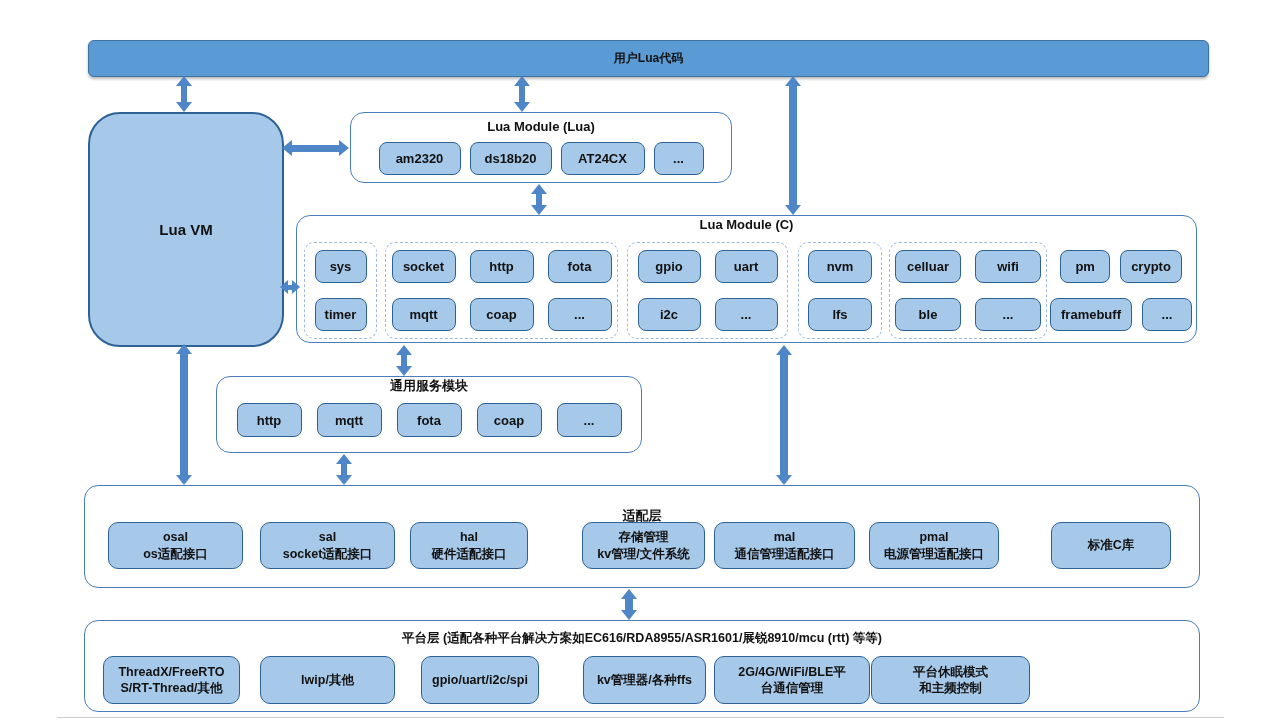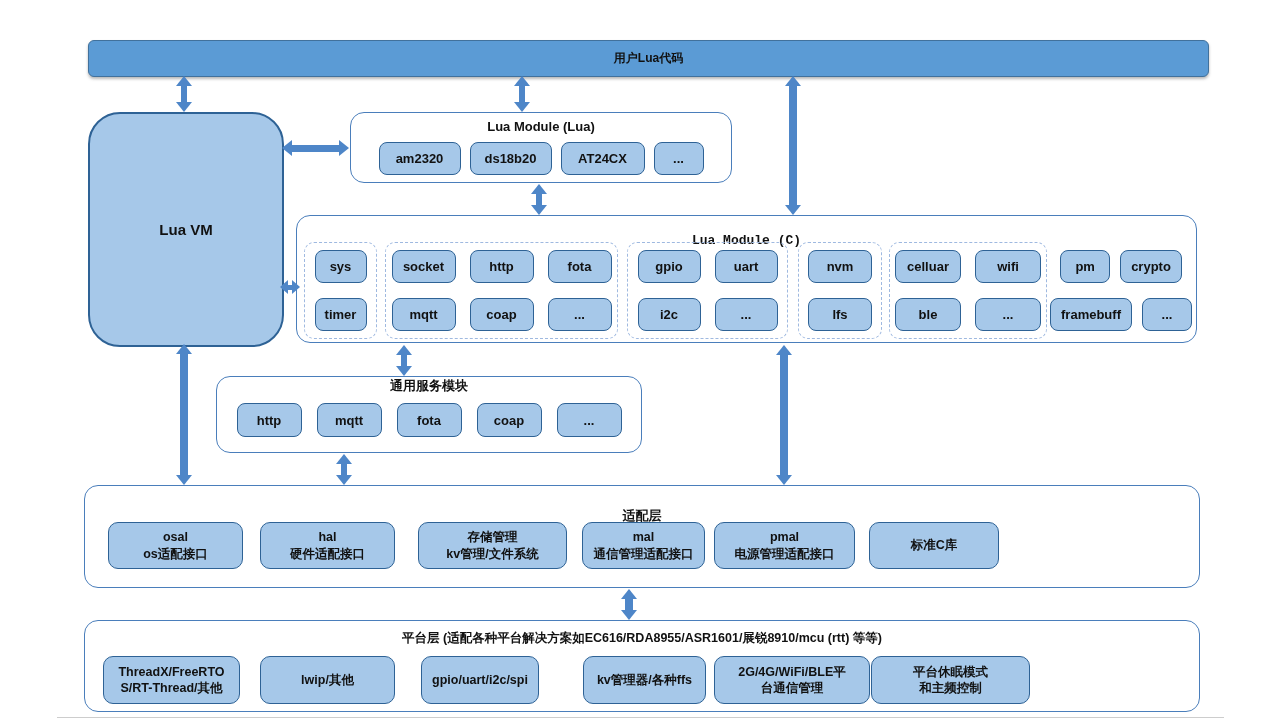--- a/index.html
+++ b/index.html
@@ -30,21 +30,21 @@
 
   #module-lua{left:350px;top:112px;width:382px;height:71px;}
   #module-lua .ctitle{margin-top:6px;}
   #lua-chips{display:flex;justify-content:center;gap:9px;margin-top:8px;}
   #lua-chips .chip:nth-child(1){width:82px}
   #lua-chips .chip:nth-child(2){width:82px}
   #lua-chips .chip:nth-child(3){width:84px}
   #lua-chips .chip:nth-child(4){width:50px}
 
   #module-c{left:296px;top:215px;width:901px;height:128px;}
-  #module-c .ctitle{margin-top:17px;font-family:Liberation Mono, monospace;}
+  #module-c .ctitle{margin-top:1px;}
   .mc-group{position:absolute;top:26px;height:97px;box-sizing:border-box;border-radius:10px;
     display:flex;flex-direction:column;justify-content:center;gap:15px;}
   .mc-group.dashed{border:1.6px dashed var(--dash);}
   .mc-row{display:flex;justify-content:center;gap:14px;}
   .g0{left:7px;width:73px}   .g0 .chip{width:52px}
   .g1{left:88px;width:233px} .g1 .chip{width:64px}
   .g2{left:330px;width:161px}.g2 .chip{width:63px}
   .g3{left:501px;width:84px} .g3 .chip{width:64px}
   .g4{left:592px;width:158px}.g4 .chip{width:66px}
   .g5{left:752px;width:144px}.g5 .chip{min-width:50px;padding:0 10px;}
@@ -58,21 +58,21 @@
   .chip{height:33px;background:var(--chip);border:1.7px solid var(--chip-border);border-radius:8px;
     box-sizing:border-box;display:flex;align-items:center;justify-content:center;font-size:13px;white-space:nowrap;}
 
   #adapter{left:84px;top:485px;width:1116px;height:103px;}
   #adapter .ctitle{margin-top:21px;}
   .abox{position:absolute;top:36px;height:47px;background:var(--chip);border:1.7px solid var(--chip-border);
     border-radius:10px;box-sizing:border-box;display:flex;flex-direction:column;align-items:center;justify-content:center;
     font-size:12.5px;line-height:1.3;text-align:center;}
   .abox:nth-of-type(2){left:23px;width:135px}
   .abox:nth-of-type(3){left:175px;width:135px}
-  .abox:nth-of-type(4){left:333px;width:149px}
+  .abox:nth-of-type(4){left:325px;width:118px}
   .abox:nth-of-type(5){left:497px;width:123px}
   .abox:nth-of-type(6){left:629px;width:141px}
   .abox:nth-of-type(7){left:784px;width:130px}
   .abox:nth-of-type(8){left:966px;width:120px}
 
   #platform{left:84px;top:620px;width:1116px;height:92px;}
   #platform .ctitle{margin-top:9px;font-size:12.5px;}
   .pbox{position:absolute;top:35px;height:48px;background:var(--chip);border:1.7px solid var(--chip-border);
     border-radius:10px;box-sizing:border-box;display:flex;align-items:center;justify-content:center;
     font-size:12.5px;line-height:1.3;text-align:center;white-space:pre-line;}
@@ -195,20 +195,24 @@
         <div class="chip">coap</div>
         <div class="chip">...</div>
       </div>
   </div>
 
   <div class="container" id="adapter">
     <div class="ctitle">适配层</div>
   <div class="abox">
         <span>osal</span>
         <span>os适配接口</span>
+      </div>
+      <div class="abox">
+        <span>sal</span>
+        <span>socket适配接口</span>
       </div>
       <div class="abox">
         <span>hal</span>
         <span>硬件适配接口</span>
       </div>
       <div class="abox">
         <span>存储管理</span>
         <span>kv管理/文件系统</span>
       </div>
       <div class="abox">

